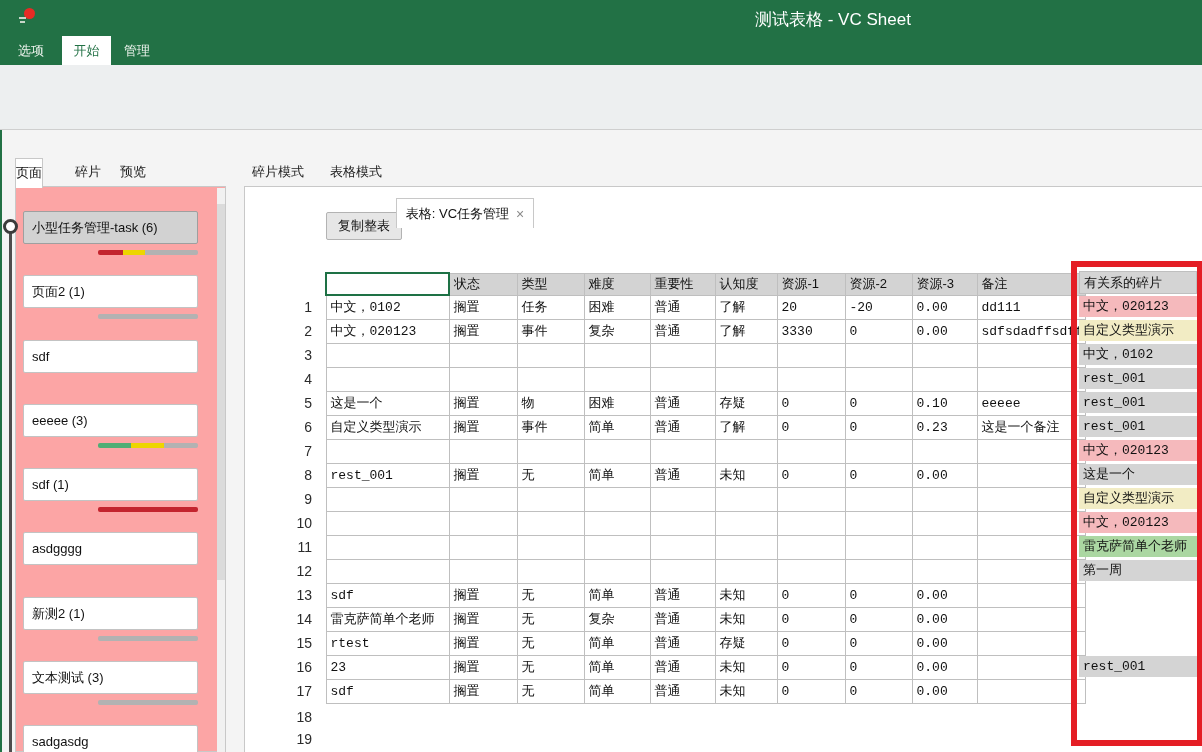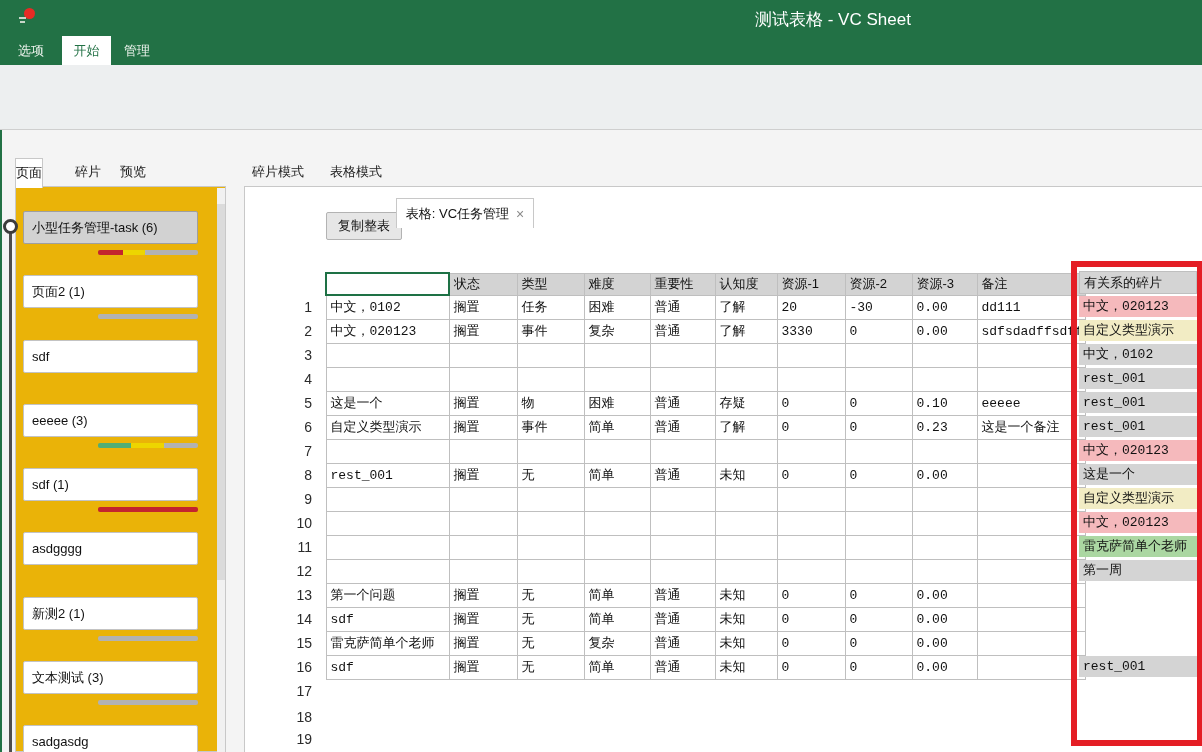--- a/index.html
+++ b/index.html
@@ -33,21 +33,21 @@
   .gray-ic { position:absolute; top:100px; width:20px; height:20px; color:#b9bdc0; }
 
   
   #content-bg { position:absolute; left:0; top:130px; width:1202px; height:622px; background:#f4f4f4; }
   #left-edge { position:absolute; left:0; top:130px; width:2px; height:622px; background:#227145; }
 
   
   .pane-tab { position:absolute; top:163px; font-size:13px; color:#222; cursor:default; }
   .pane-tab-box { position:absolute; top:158px; height:30px; background:#fff; border:1px solid #c8c8c8; border-bottom:none;
     font-size:13px; color:#111; text-align:center; line-height:28px; z-index:3; }
-  #sidebar-panel { position:absolute; left:15px; top:186px; width:211px; height:566px; background:#eab308; border:1px solid #c8c8c8; z-index:1; }
+  #sidebar-panel { position:absolute; left:15px; top:186px; width:211px; height:566px; background:#fca5a5; border:1px solid #c8c8c8; z-index:1; }
   #timeline-rail { position:absolute; left:9px; top:227px; width:3px; height:525px; background:#4d4d4d; z-index:2; }
   #timeline-dot { position:absolute; left:3px; top:219px; width:15px; height:15px; border:3px solid #3c3c3c; border-radius:50%; background:#fff; z-index:2; }
   .side-item { position:absolute; left:7px; width:175px; height:33px; background:#fff; border:1px solid #c3c3c3; border-radius:2px;
     font-size:13px; color:#111; line-height:31px; padding-left:8px; overflow:hidden; white-space:nowrap; cursor:default; }
   .side-item.selected { background:#d2d2d2; border-color:#9f9f9f; }
   .side-bar { position:absolute; left:82px; width:100px; height:5px; border-radius:2px; overflow:hidden; display:flex; }
   .side-bar div { height:5px; }
   #side-scroll { position:absolute; left:201px; top:1px; width:8px; height:564px; background:#f1f1f1; }
   #side-thumb { position:absolute; left:0; top:16px; width:8px; height:376px; background:#dbdbdb; }
 
@@ -252,21 +252,21 @@
       </thead>
     <tbody id="grid-body">
         <tr>
           <td>中文，0102</td>
           <td>搁置</td>
           <td>任务</td>
           <td>困难</td>
           <td>普通</td>
           <td>了解</td>
           <td>20</td>
-          <td>-30</td>
+          <td>-20</td>
           <td>0.00</td>
           <td>dd111</td>
         </tr>
         <tr>
           <td>中文，020123</td>
           <td>搁置</td>
           <td>事件</td>
           <td>复杂</td>
           <td>普通</td>
           <td>了解</td>
@@ -389,48 +389,60 @@
           <td></td>
           <td></td>
           <td></td>
           <td></td>
           <td></td>
           <td></td>
           <td></td>
           <td></td>
         </tr>
         <tr>
-          <td>第一个问题</td>
+          <td>sdf</td>
           <td>搁置</td>
           <td>无</td>
           <td>简单</td>
           <td>普通</td>
           <td>未知</td>
           <td>0</td>
           <td>0</td>
           <td>0.00</td>
           <td></td>
         </tr>
         <tr>
-          <td>sdf</td>
-          <td>搁置</td>
-          <td>无</td>
-          <td>简单</td>
+          <td>雷克萨简单个老师</td>
+          <td>搁置</td>
+          <td>无</td>
+          <td>复杂</td>
           <td>普通</td>
           <td>未知</td>
           <td>0</td>
           <td>0</td>
           <td>0.00</td>
           <td></td>
         </tr>
         <tr>
-          <td>雷克萨简单个老师</td>
-          <td>搁置</td>
-          <td>无</td>
-          <td>复杂</td>
+          <td>rtest</td>
+          <td>搁置</td>
+          <td>无</td>
+          <td>简单</td>
+          <td>普通</td>
+          <td>存疑</td>
+          <td>0</td>
+          <td>0</td>
+          <td>0.00</td>
+          <td></td>
+        </tr>
+        <tr>
+          <td>23</td>
+          <td>搁置</td>
+          <td>无</td>
+          <td>简单</td>
           <td>普通</td>
           <td>未知</td>
           <td>0</td>
           <td>0</td>
           <td>0.00</td>
           <td></td>
         </tr>
         <tr>
           <td>sdf</td>
           <td>搁置</td>

